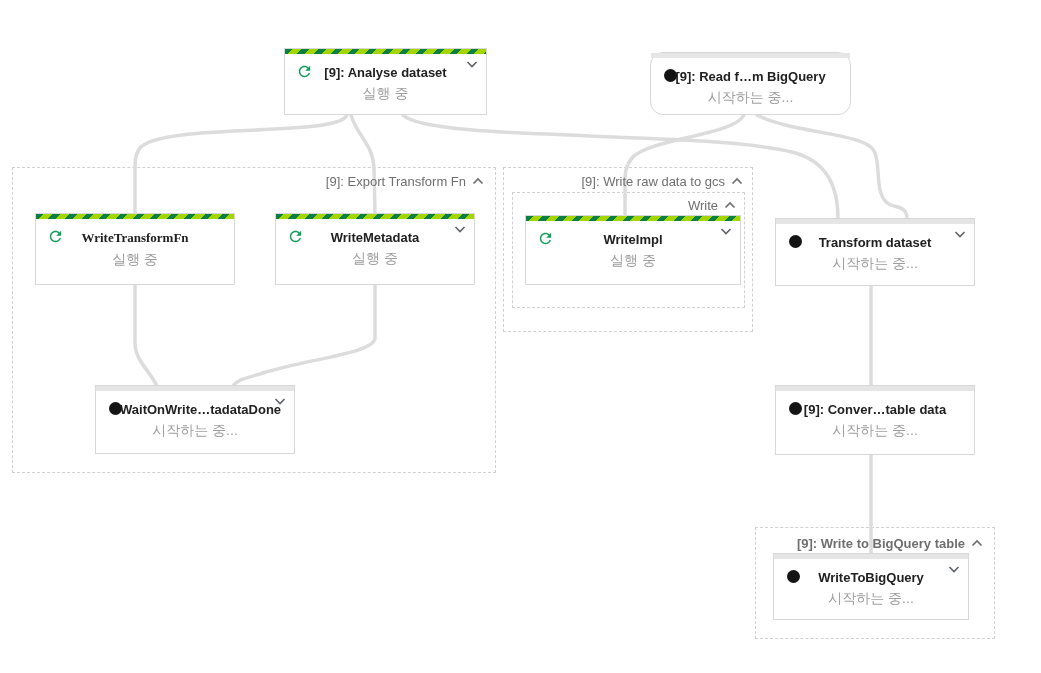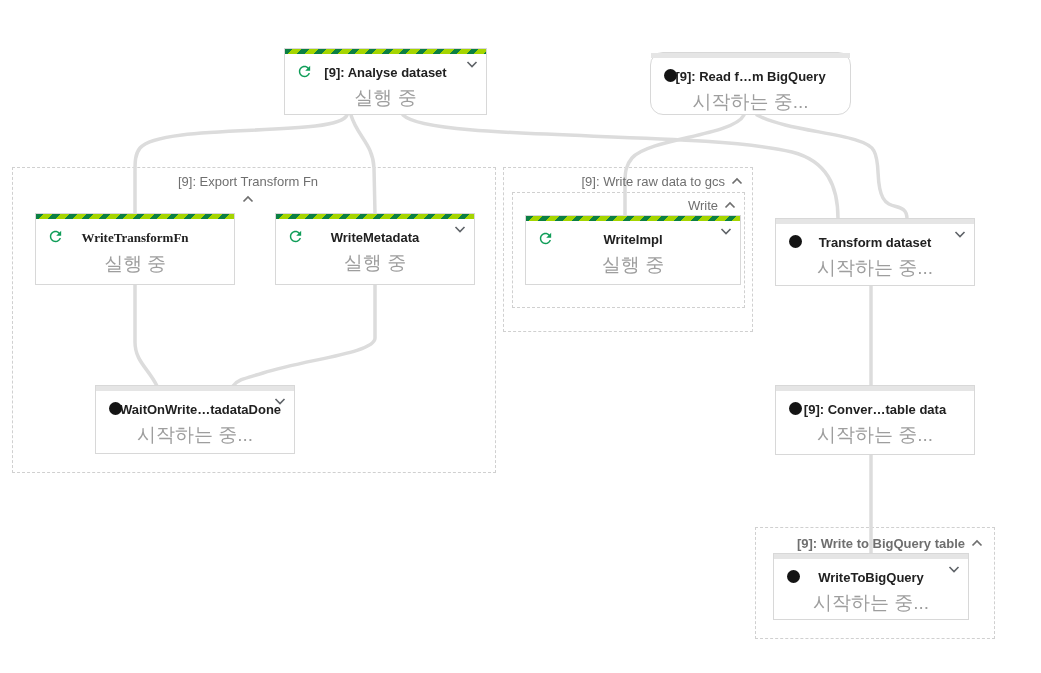--- a/index.html
+++ b/index.html
@@ -54,21 +54,21 @@
     font-size:13px;
     font-weight:bold;
     color:#212121;
     padding:0 24px;
     white-space:nowrap;
     overflow:hidden;
   }
   .node .status{
     margin-top:5px;
     text-align:center;
-    font-size:19px;
+    font-size:14px;
     color:#9e9e9e;
     white-space:nowrap;
   }
   .node .state-icon{
     position:absolute;left:11px;top:14px;width:17px;height:17px;
   }
   .node .state-icon.starting-dot{
     width:13px;height:13px;border-radius:50%;
     background:#141414;left:13px;top:16px;
   }
@@ -86,21 +86,21 @@
       <path d="M351,115 C357,136 373,144 374,168 L375,214" fill="none" stroke="#dcdcdc" stroke-width="3.5" stroke-linecap="round"></path>
       <path d="M403,115 C430,142 700,130 792,152 C827,161 838,186 838,219" fill="none" stroke="#dcdcdc" stroke-width="3.5" stroke-linecap="round"></path>
       <path d="M744,115 C733,136 650,138 632,158 C626,165 625,172 625,182 L625,216" fill="none" stroke="#dcdcdc" stroke-width="3.5" stroke-linecap="round"></path>
       <path d="M757,115 C790,133 866,133 874,151 C881,164 875,184 883,198 C890,211 907,202 907,219" fill="none" stroke="#dcdcdc" stroke-width="3.5" stroke-linecap="round"></path>
       <path d="M135,285 L135,342 C135,361 148,368 157,386" fill="none" stroke="#dcdcdc" stroke-width="3.5" stroke-linecap="round"></path>
       <path d="M375,285 L375,338 C375,353 308,359 263,373 C247,378 238,379 233,386" fill="none" stroke="#dcdcdc" stroke-width="3.5" stroke-linecap="round"></path>
       <path d="M871,286 L871,386" fill="none" stroke="#dcdcdc" stroke-width="3.5" stroke-linecap="round"></path>
       <path d="M871,455 L871,554" fill="none" stroke="#dcdcdc" stroke-width="3.5" stroke-linecap="round"></path>
     </svg>
     <div class="group" style="left:12px;top:167px;width:484px;height:306px;"></div>
-    <div class="group-label" style="left:12px;top:174px;width:484px;padding-right:12px;flex-direction:column;">
+    <div class="group-label" style="left:12px;top:174px;width:484px;padding-right:12px;">
       <span>[9]: Export Transform Fn</span>
       <svg width="12" height="9" viewBox="0 0 12 9">
         <path d="M1.5 6.5 L6 2 L10.5 6.5" fill="none" stroke="#6f6f6f" stroke-width="1.7"></path>
       </svg>
     </div>
     <div class="group" style="left:503px;top:167px;width:250px;height:165px;"></div>
     <div class="group-label" style="left:503px;top:174px;width:250px;padding-right:10px;">
       <span>[9]: Write raw data to gcs</span>
       <svg width="12" height="9" viewBox="0 0 12 9">
         <path d="M1.5 6.5 L6 2 L10.5 6.5" fill="none" stroke="#6f6f6f" stroke-width="1.7"></path>

